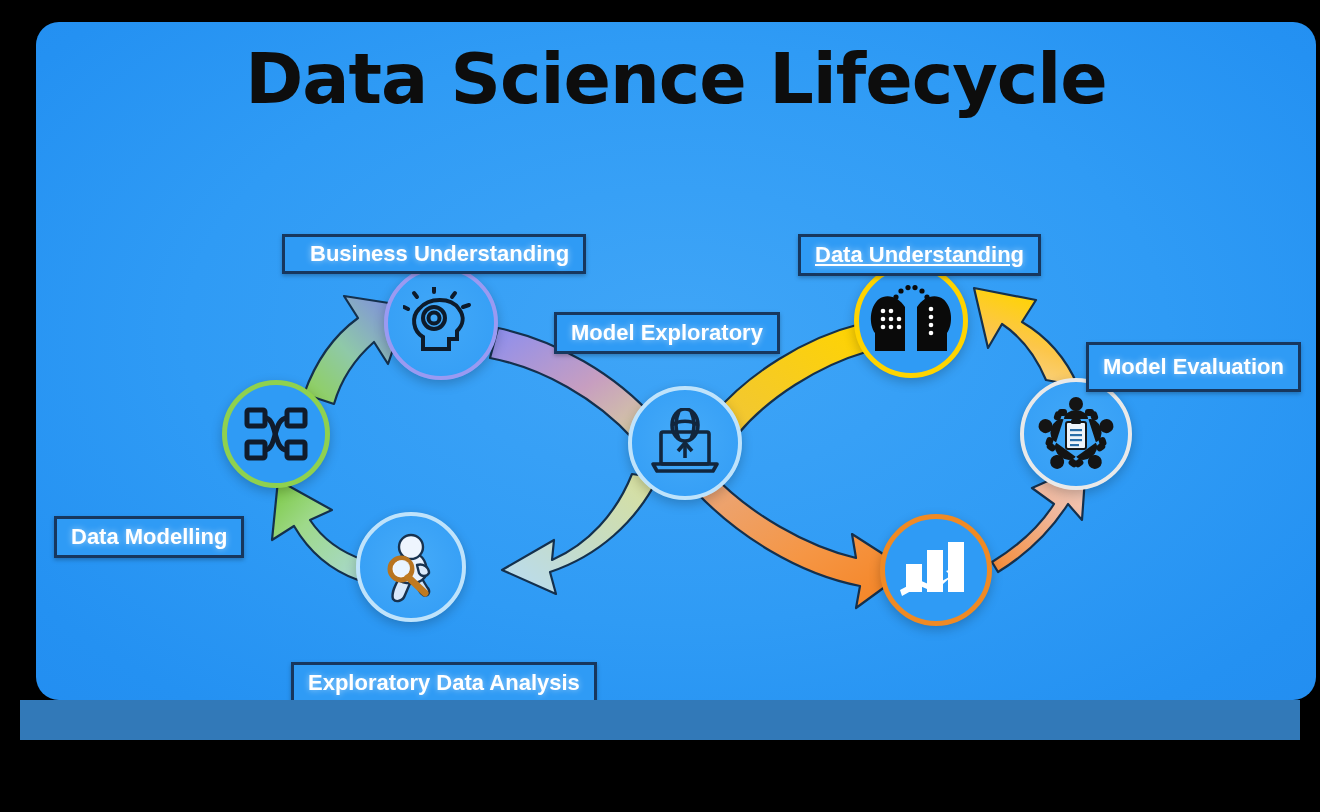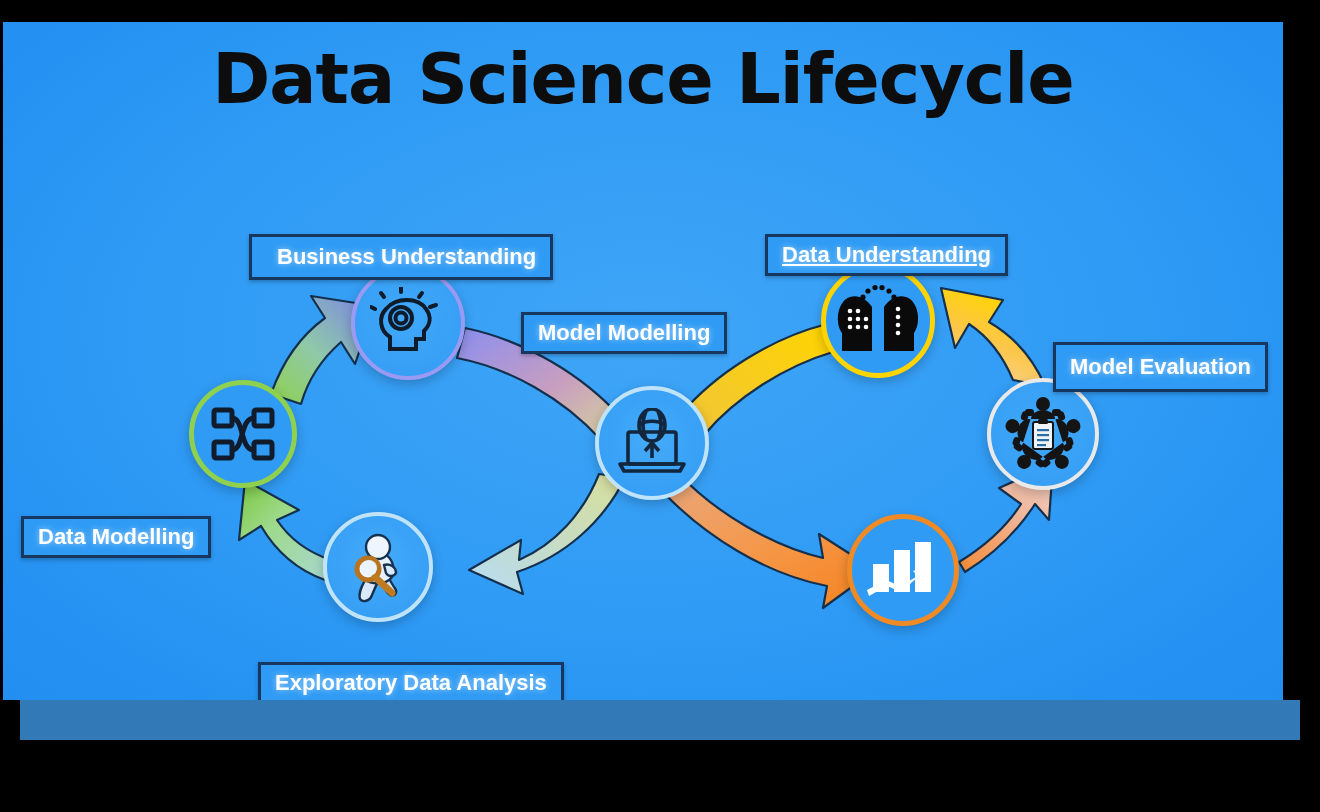--- a/index.html
+++ b/index.html
@@ -3,24 +3,24 @@
 <meta charset="utf-8">
 <title>Data Science Lifecycle</title>
 <style>
   html,body{margin:0;padding:0;background:#000;}
   body{width:1320px;height:812px;overflow:hidden;
        font-family:"Liberation Sans","DejaVu Sans",sans-serif;}
 
   #root{position:relative;width:1320px;height:812px;background:#000000;}
 
   
-  #slide{position:absolute;left:3px;top:22px;width:1280px;height:678px;
+  #slide{position:absolute;left:36px;top:22px;width:1280px;height:678px;
          background:radial-gradient(ellipse 85% 95% at 50% 46%,
                     #3fa5f7 0%, #2f9bf5 45%, #2491f2 72%, #2189ee 100%);
-         overflow:hidden;}
+         overflow:hidden;border-radius:23px;}
   #bottom-strip{position:absolute;left:20px;top:700px;width:1280px;height:40px;
          background:#3279b8;}
 
   
   #title{position:absolute;left:0;top:16px;width:1280px;text-align:center;
          font-size:70px;font-weight:bold;color:#0d0d0d;letter-spacing:-1px;
          font-family:"DejaVu Sans","Liberation Sans",sans-serif;}
 
   
   .label-box{position:absolute;box-sizing:border-box;
@@ -287,25 +287,25 @@
 
           <path d="M46 38 C 52 36 58 40 58 46 C 56 50 50 50 48 46 Z" fill="#dbeafb"></path>
 
           <circle cx="30" cy="42" r="11" fill="#f2f8ff" stroke="#b8741f" stroke-width="5"></circle>
           <path d="M37 50 L54 66" stroke="#c07a20" stroke-width="7" stroke-linecap="round"></path>
         </g>
         <circle cx="31" cy="41" r="8" fill="#e8f3ff" opacity=".9"></circle>
       </svg>
     </div>
 
-    <div class="label-box" style="left:246px;top:212px;height:46px;padding-left:25px;">Business Understanding</div>
+    <div class="label-box" style="left:246px;top:212px;height:40px;padding-left:25px;">Business Understanding</div>
 
     <div class="label-box" style="left:762px;top:212px;height:42px;text-decoration:underline;">Data Understanding</div>
 
-    <div class="label-box" style="left:518px;top:290px;height:42px;">Model Modelling</div>
+    <div class="label-box" style="left:518px;top:290px;height:42px;">Model Exploratory</div>
 
     <div class="label-box" style="left:1050px;top:320px;height:50px;">Model Evaluation</div>
 
     <div class="label-box" style="left:18px;top:494px;height:42px;text-align:center;">Data Modelling</div>
 
     <div class="label-box" style="left:222px;top:640px;height:42px;margin-left:33px;">Exploratory Data Analysis</div>
 
 
   </div>
 

